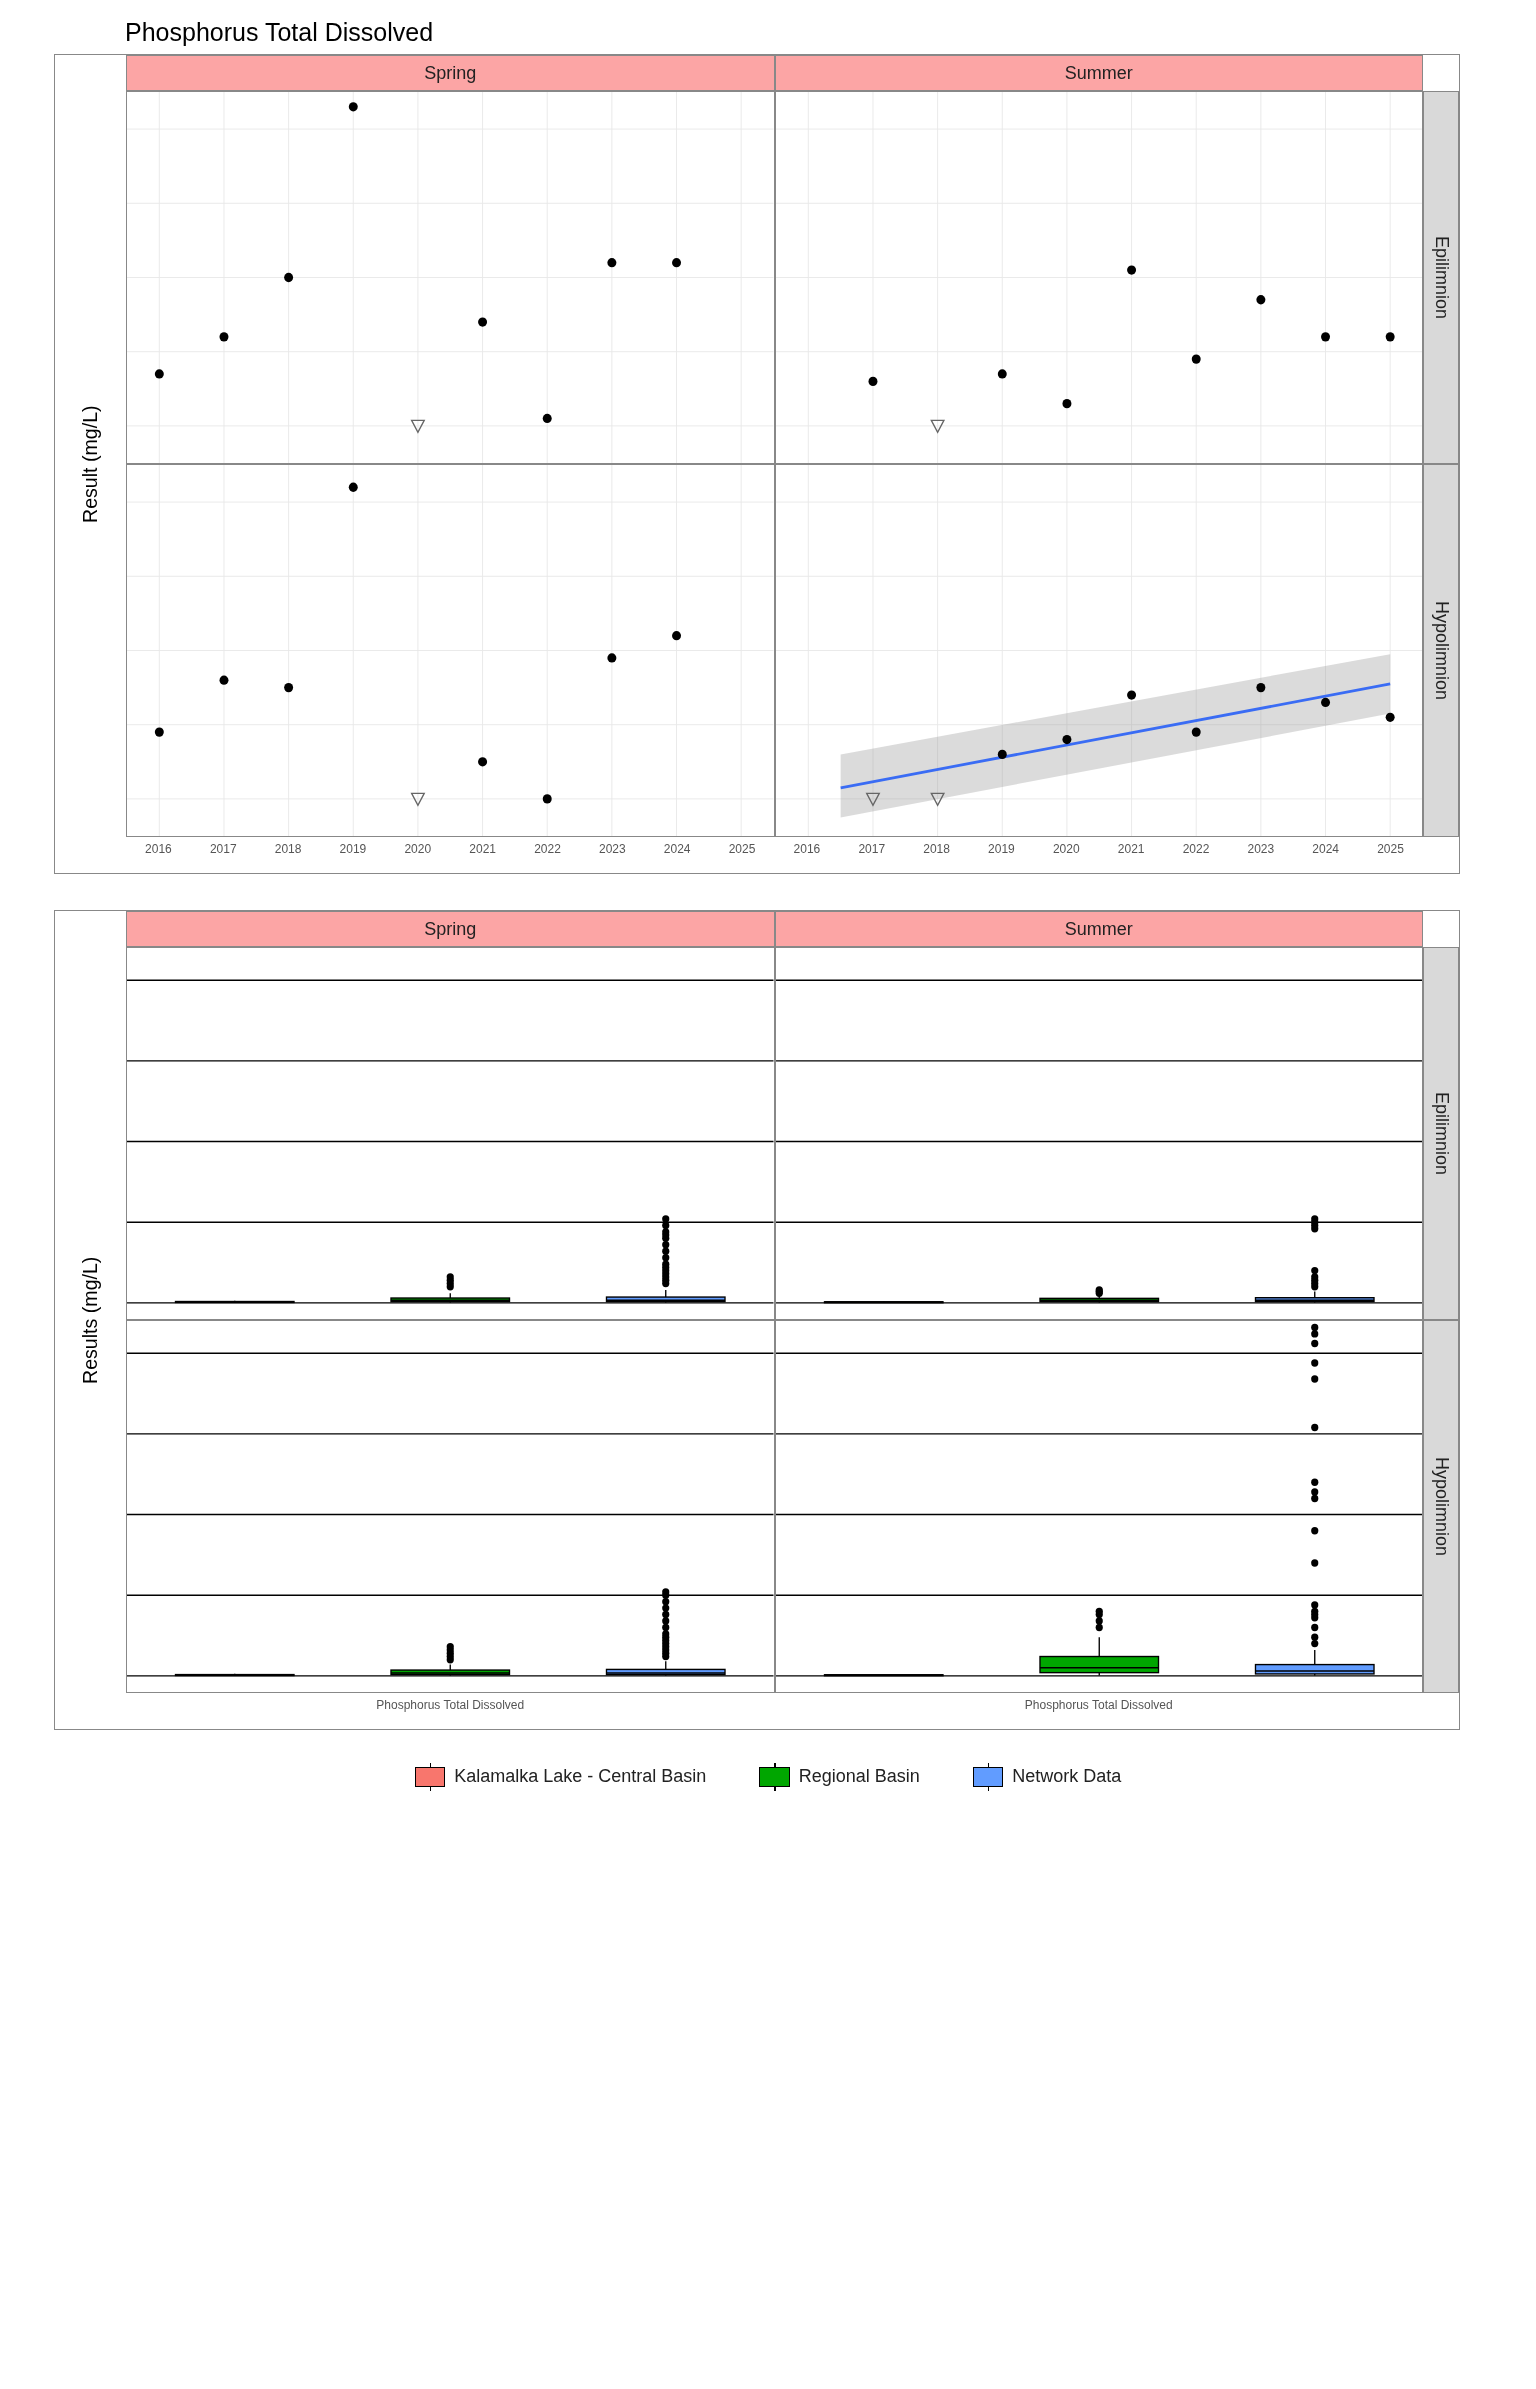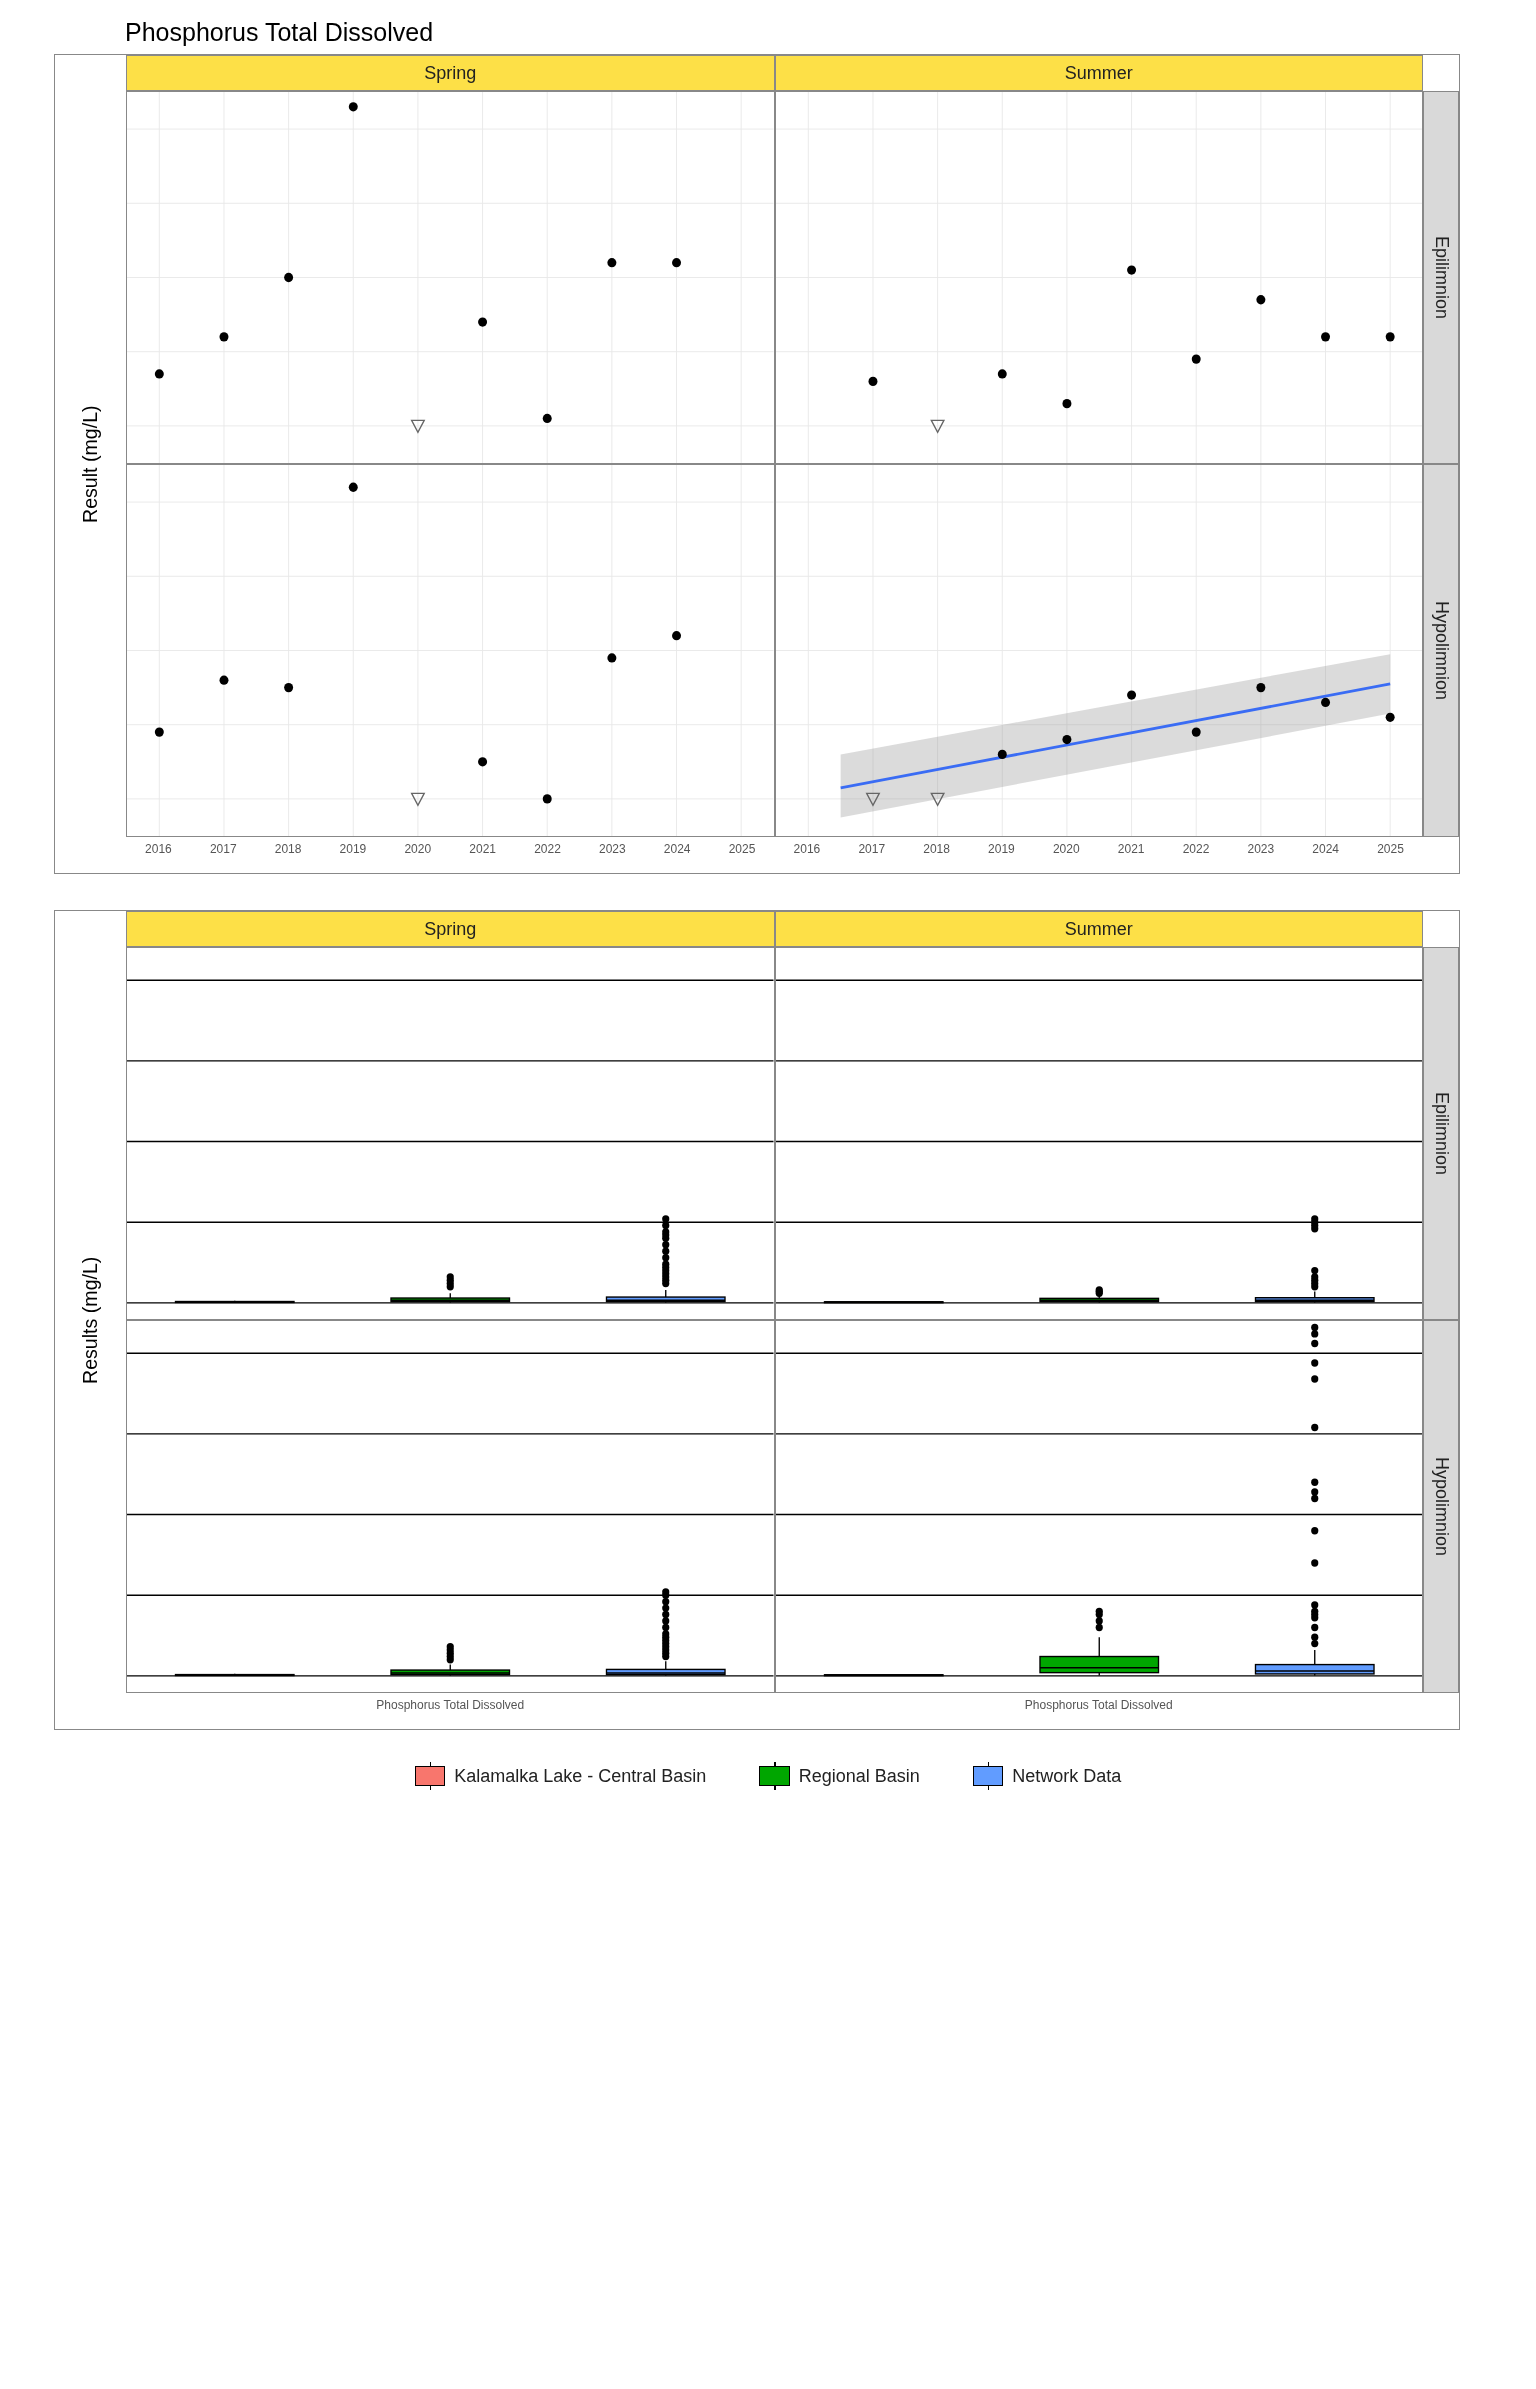--- a/index.html
+++ b/index.html
@@ -21,21 +21,21 @@
     display: grid;
     grid-template-columns: 71px 1fr 1fr 36px;
     grid-template-rows: 36px 1fr 1fr 36px;
     border: 0.9px solid #888;
     width: 1404px;
     margin-left: 36px;
   }
   .facet-grid.scatter { height: 818px; }
   .facet-grid.box    { height: 818px; }
   .col-strip {
-    background: #fde047;
+    background: #fca5a5;
     border: 0.9px solid #888;
     display: flex;
     align-items: center;
     justify-content: center;
     font-size: 18px;
     color: #222;
   }
   .row-strip {
     background: #d9d9d9;
     border: 0.9px solid #888;
@@ -88,21 +88,21 @@
   .box rect.bx { stroke: #000; stroke-width: 1.5; }
   .box line { stroke: #000; stroke-width: 1.5; }
   .legend {
     display: flex;
     gap: 53px;
     justify-content: center;
     margin: 27px 0 0 0;
     font-size: 18px;
     color: #222;
   }
-  .legend-item { display: flex; align-items: flex-start; gap: 9px; }
+  .legend-item { display: flex; align-items: flex-end; gap: 9px; }
   .legend-swatch {
     width: 28.4px; height: 18px;
     border: 1.3px solid #000;
     position: relative;
   }
   .legend-swatch::before, .legend-swatch::after {
     content: ""; position: absolute; background: #000;
   }
   .legend-swatch::before { left: 50%; top: -5.3px; width: 1.3px; height: 5.3px; }
   .legend-swatch::after  { left: 50%; bottom: -5.3px; width: 1.3px; height: 5.3px; }

